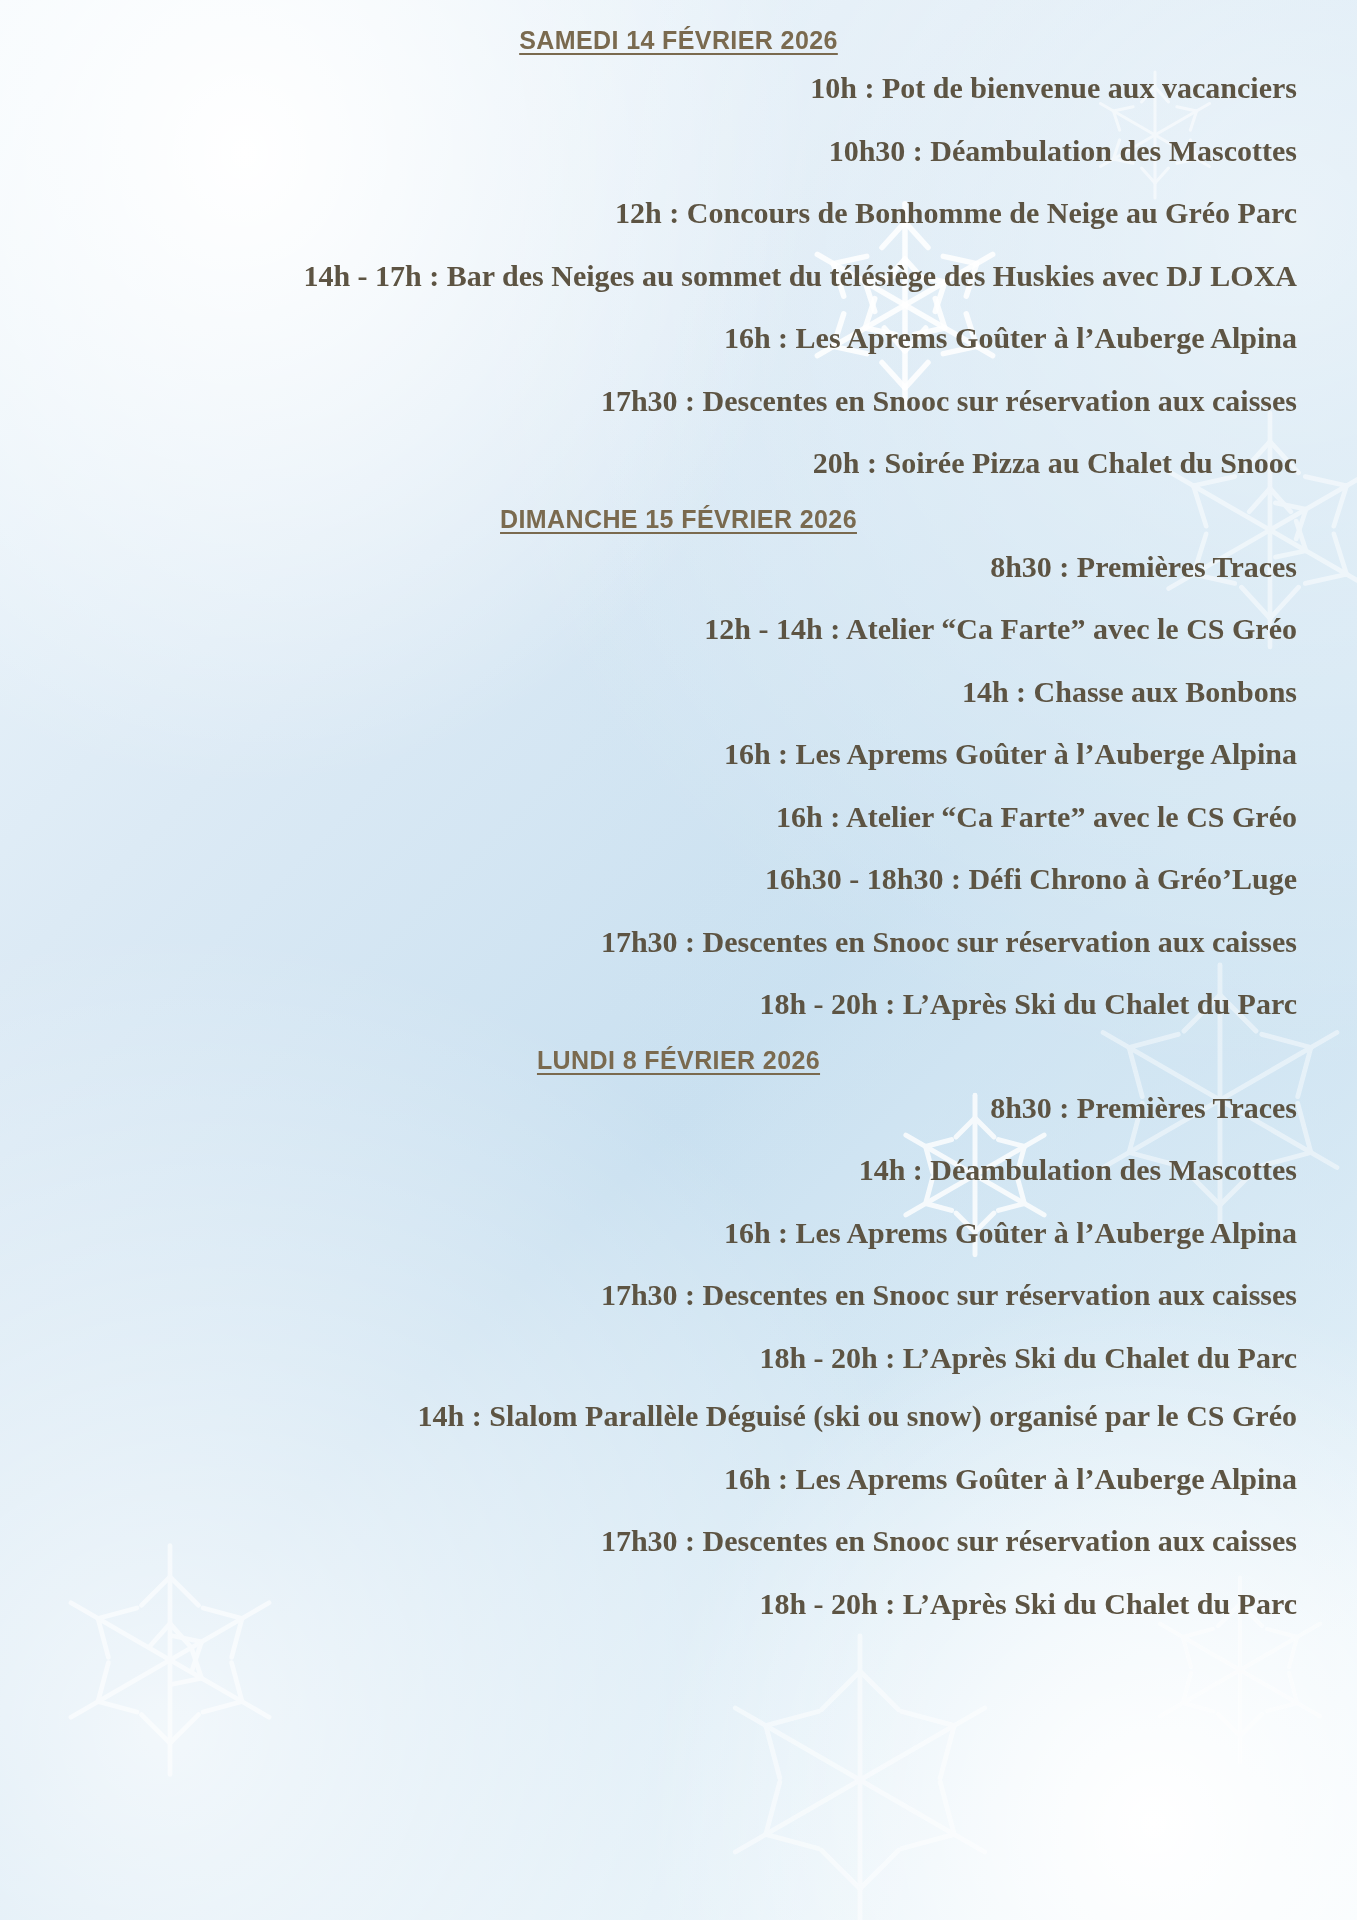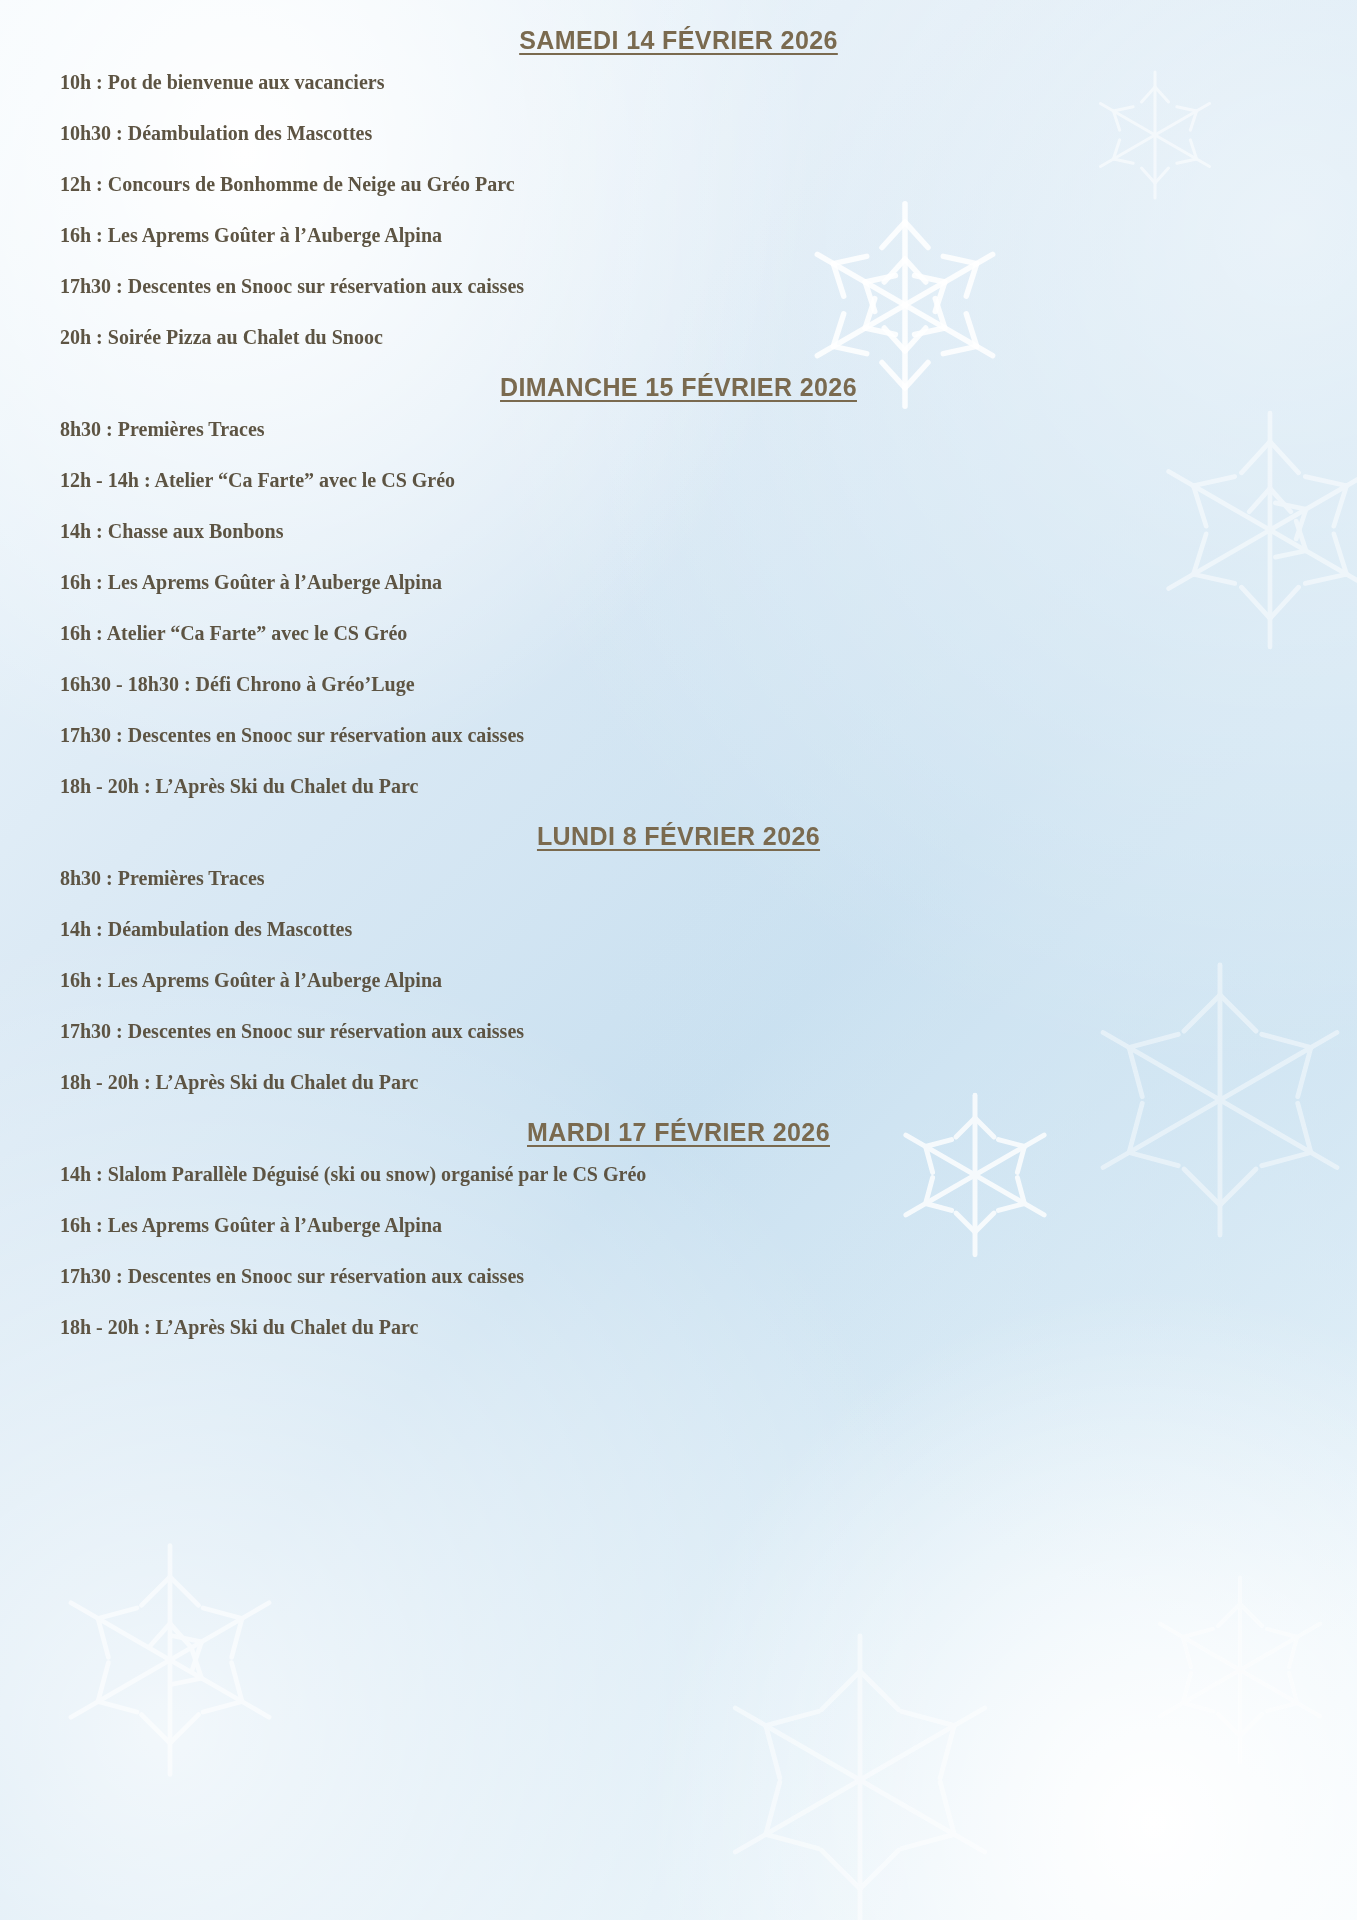--- a/index.html
+++ b/index.html
@@ -63,25 +63,26 @@
     margin: 0 0 16px 0;
     padding: 0;
   }
   .day-block + .day-block .day-title {
     margin-top: 14px;
   }
 
   .event {
     font-family: "Liberation Serif", serif;
     font-weight: bold;
-    font-size: 20px;
+    font-size: 30px;
     color: #5d5443;
     margin: 0 0 28px 0;
     padding-left: 0;
     line-height: 1.15;
+    text-align: right;
   }
   .day-block .event:last-child { margin-bottom: 24px; }
 
   .events-list { margin: 0; padding: 0; list-style: none; }
 </style>
 </head>
 <body>
 
 <div class="page">
 
@@ -321,20 +322,21 @@
   </div>
 
   <div class="content">
 
     <section class="day-block">
       <h2 class="day-title">SAMEDI 14 FÉVRIER 2026</h2>
       <ul class="events-list">
         <li class="event">10h : Pot de bienvenue aux vacanciers</li>
         <li class="event">10h30 : Déambulation des Mascottes</li>
         <li class="event">12h : Concours de Bonhomme de Neige au Gréo Parc</li>
+        <li class="event">14h - 17h : Bar des Neiges au sommet du télésiège des Huskies avec DJ LOXA</li>
         <li class="event">16h : Les Aprems Goûter à l’Auberge Alpina</li>
         <li class="event">17h30 : Descentes en Snooc sur réservation aux caisses</li>
         <li class="event">20h : Soirée Pizza au Chalet du Snooc</li>
       </ul>
     </section>
 
     <section class="day-block">
       <h2 class="day-title">DIMANCHE 15 FÉVRIER 2026</h2>
       <ul class="events-list">
         <li class="event">8h30 : Premières Traces</li>
@@ -353,21 +355,20 @@
       <ul class="events-list">
         <li class="event">8h30 : Premières Traces</li>
         <li class="event">14h : Déambulation des Mascottes</li>
         <li class="event">16h : Les Aprems Goûter à l’Auberge Alpina</li>
         <li class="event">17h30 : Descentes en Snooc sur réservation aux caisses</li>
         <li class="event">18h - 20h : L’Après Ski du Chalet du Parc</li>
       </ul>
     </section>
 
     <section class="day-block">
-      <h2 class="day-title">MARDI 17 FÉVRIER 2026</h2>
       <ul class="events-list">
         <li class="event">14h : Slalom Parallèle Déguisé (ski ou snow) organisé par le CS Gréo</li>
         <li class="event">16h : Les Aprems Goûter à l’Auberge Alpina</li>
         <li class="event">17h30 : Descentes en Snooc sur réservation aux caisses</li>
         <li class="event">18h - 20h : L’Après Ski du Chalet du Parc</li>
       </ul>
     </section>
 
   </div>
 </div>

